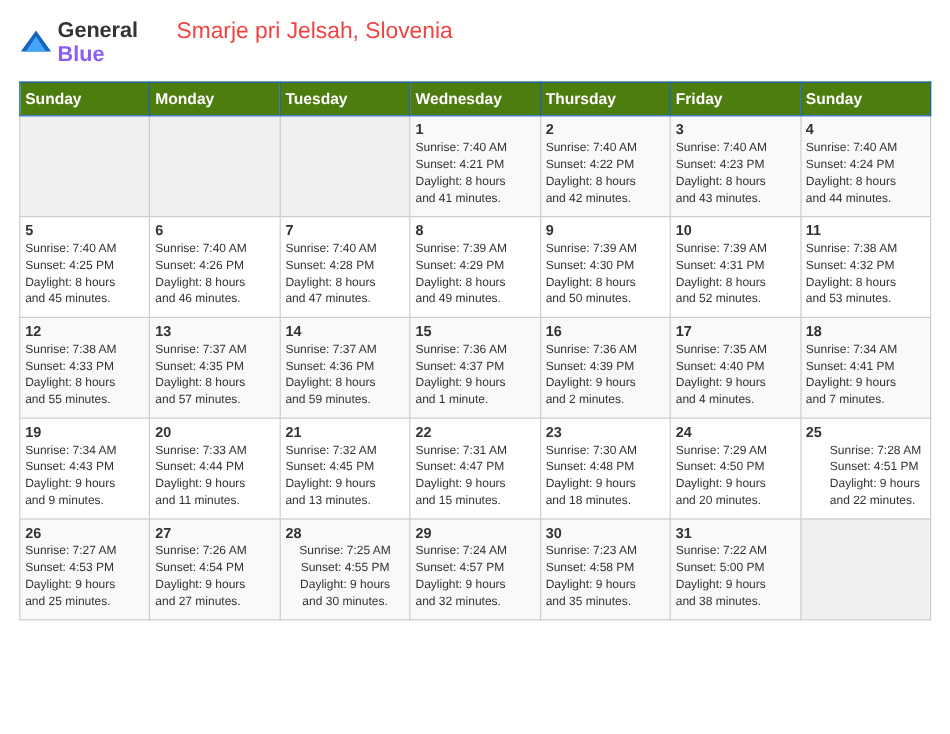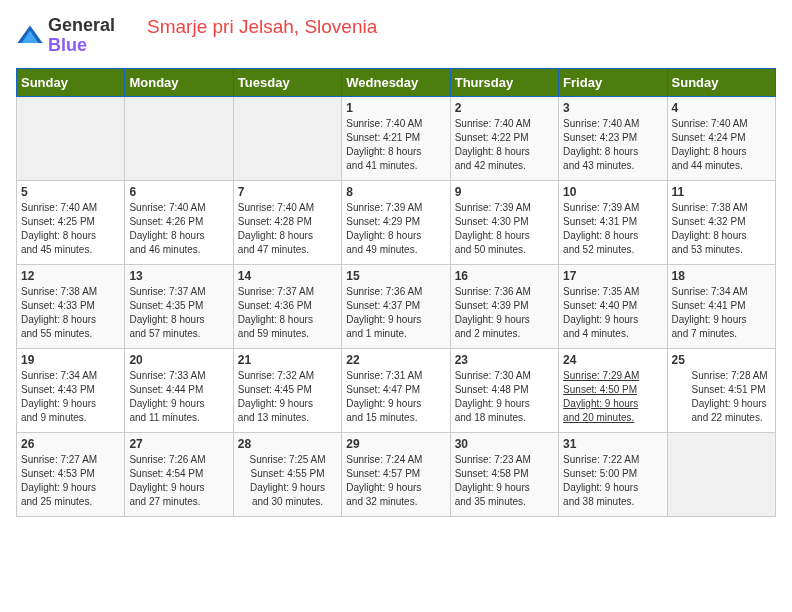--- a/index.html
+++ b/index.html
@@ -287,21 +287,21 @@
         </td>
         <td>
           <span class="day-number">23</span>
           <div class="day-info" style="white-space: pre-line;">Sunrise: 7:30 AM
 Sunset: 4:48 PM
 Daylight: 9 hours
 and 18 minutes.</div>
         </td>
         <td>
           <span class="day-number">24</span>
-          <div class="day-info" style="white-space: pre-line; text-decoration: underline;">Sunrise: 7:29 AM
+          <div class="day-info" style="white-space: pre-line;">Sunrise: 7:29 AM
 Sunset: 4:50 PM
 Daylight: 9 hours
 and 20 minutes.</div>
         </td>
         <td>
           <span class="day-number">25</span>
           <div class="day-info" style="white-space: pre-line; margin-left: 20px;">Sunrise: 7:28 AM
 Sunset: 4:51 PM
 Daylight: 9 hours
 and 22 minutes.</div>

